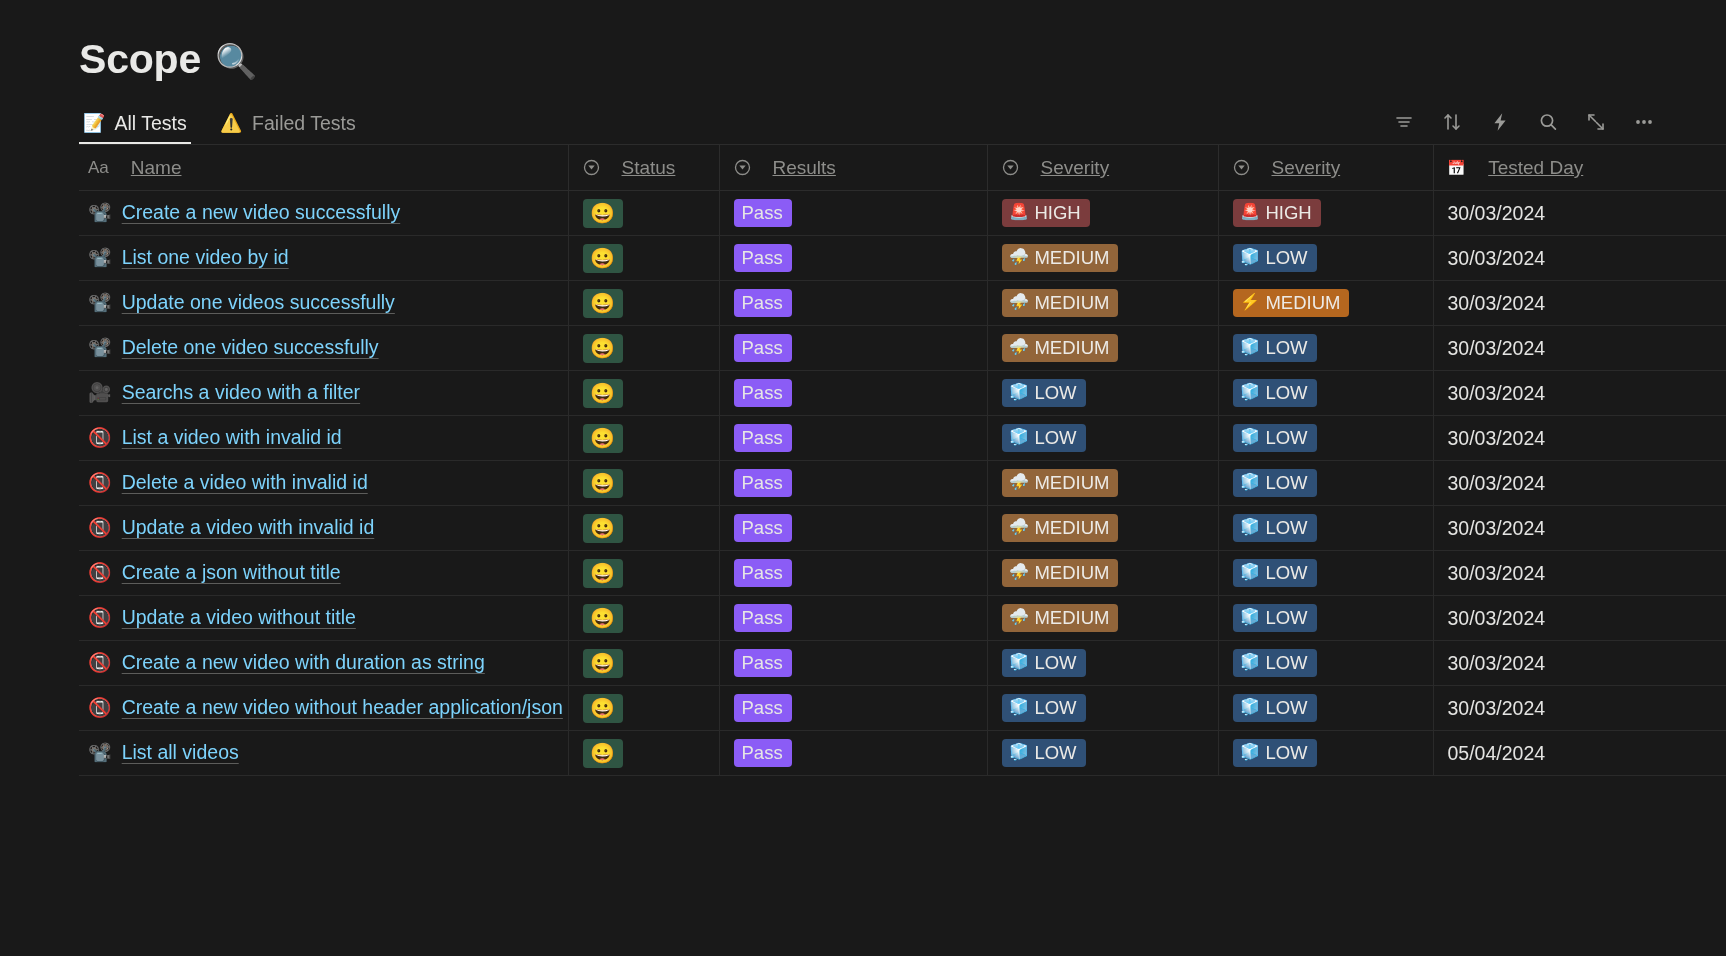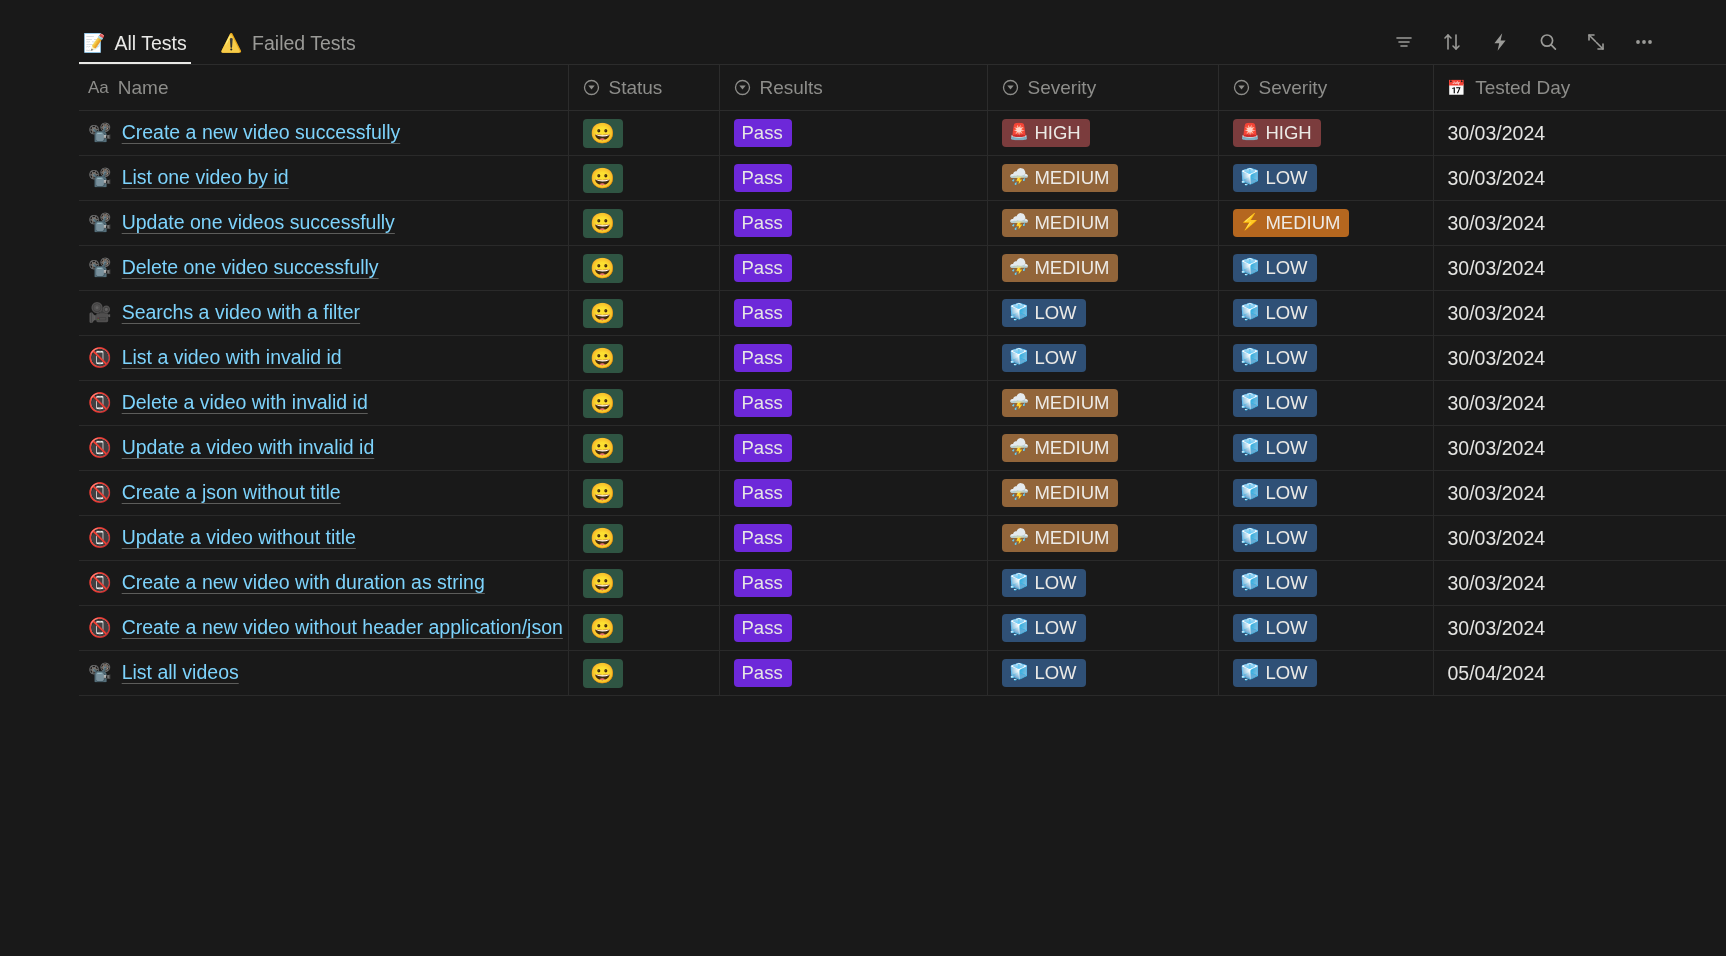--- a/index.html
+++ b/index.html
@@ -119,22 +119,22 @@
     color: #8d8d8a;
     border-top: 1px solid #2c2c2c;
     border-bottom: 1px solid #2c2c2c;
     border-right: 1px solid #2c2c2c;
     padding: 0 0 0 14px;
     vertical-align: middle;
   }
   table.db thead th:first-child { padding-left: 9px; }
   table.db thead th:last-child  { border-right: none; }
 
-  .th-inner { display: flex; align-items: center; gap: 9px; }
-  .th-label { line-height: 1; }
+  .th-inner { display: flex; align-items: center; gap: 22px; }
+  .th-label { line-height: 1; text-decoration: underline; }
 
   .hicon { display: inline-flex; align-items: center; justify-content: center; flex: 0 0 auto; }
   .hicon.aa {
     font-size: 17px; color: #8d8d8a; font-weight: 400; letter-spacing: 0px;
   }
   .hicon.cal { font-size: 15px; line-height: 1; }
 
   table.db tbody td {
     height: 45px;
     border-bottom: 1px solid #2a2a2a;
@@ -176,33 +176,37 @@
   }
   .chip .emo { font-size: 16px; line-height: 1; position: relative; top: 0px; }
 
   .chip.status {
     background: #2f5543;
     padding: 4px 8px 5px 8px;
     border-radius: 4px;
   }
   .chip.status .emo { font-size: 20px; }
 
-  .chip.pass  { background: #6d28d9; color: #e7e7e5; }
+  .chip.pass  { background: #8b5cf6; color: #e7e7e5; }
   .chip.high  { background: #7b3c3d; }
   .chip.med   { background: #92653a; }
   .chip.medp  { background: #b5671f; }
   .chip.low   { background: #2f5076; }
 
   .date-txt { font-size: 19.5px; color: #e4e4e2; }
 </style>
 </head>
 <body>
 
 <div id="app">
 
+  <div class="title-row">
+    <div class="page-title">Scope</div>
+    <div class="title-emoji">🔍</div>
+  </div>
 
   <div class="tabbar">
     <div class="tabs">
       <div class="tab active">
         <span class="tab-ico">📝</span>
         <span>All Tests</span>
       </div>
       <div class="tab">
         <span class="tab-ico">⚠️</span>
         <span>Failed Tests</span>

